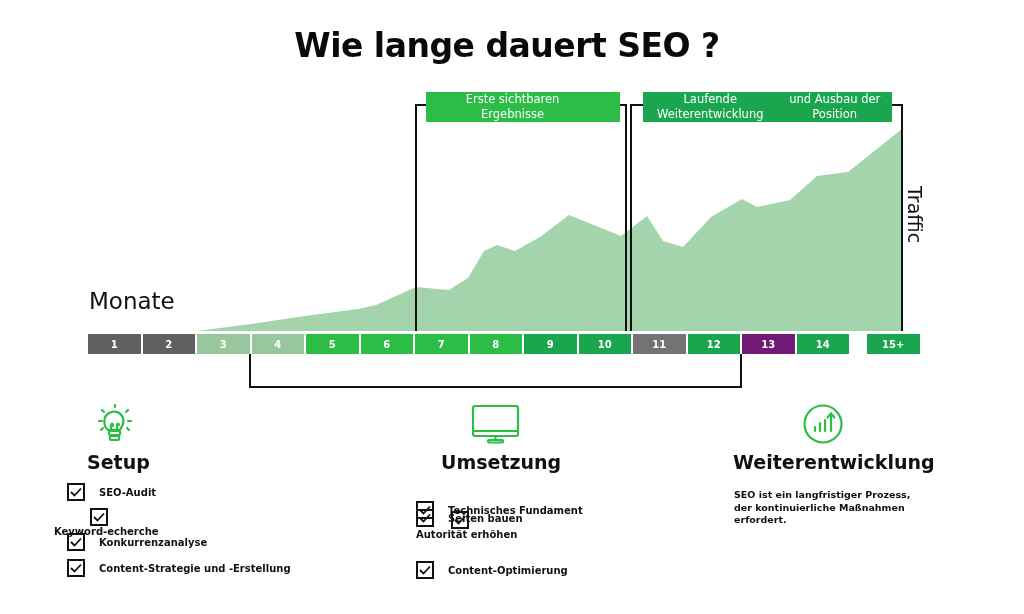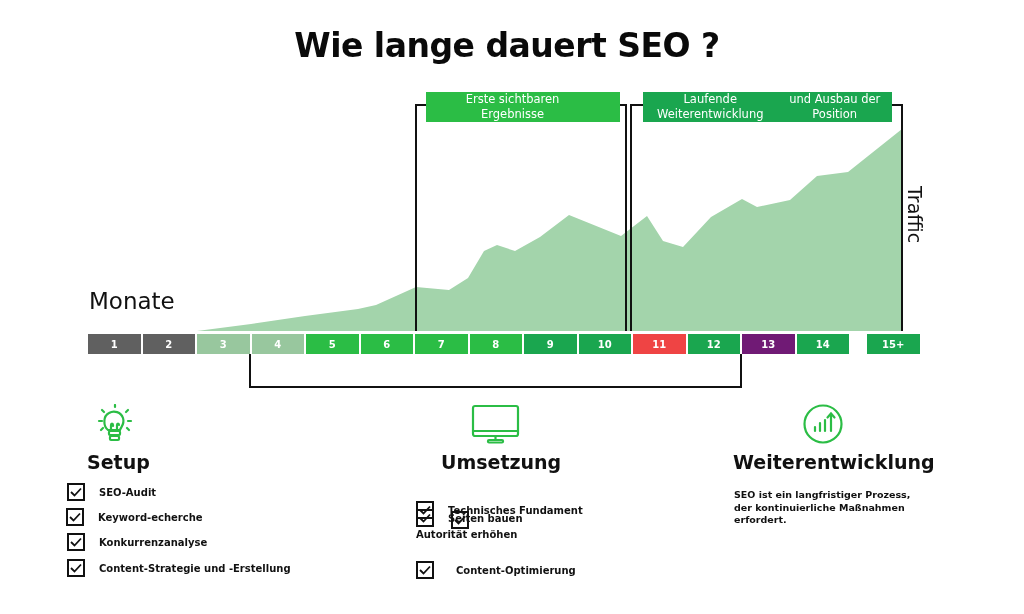--- a/index.html
+++ b/index.html
@@ -93,21 +93,21 @@
   <div class="month" style="background:#606060;">1</div>
   <div class="month" style="background:#606060;">2</div>
   <div class="month" style="background:#98c79e;">3</div>
   <div class="month" style="background:#98c79e;">4</div>
   <div class="month" style="background:#2bbd45;">5</div>
   <div class="month" style="background:#2bbd45;">6</div>
   <div class="month" style="background:#2bbd45;">7</div>
   <div class="month" style="background:#2bbd45;">8</div>
   <div class="month" style="background:#1aa64f;">9</div>
   <div class="month" style="background:#1aa64f;">10</div>
-  <div class="month" style="background:#ef4444;">11</div>
+  <div class="month" style="background:#737373;">11</div>
   <div class="month" style="background:#1aa64f;">12</div>
   <div class="month" style="background:#701a75;">13</div>
   <div class="month" style="background:#1aa64f;">14</div>
   <div class="month" style="background:#1aa64f;margin-left:16px;">15+</div>
 </div>
 
 <div class="section" style="left:0; top:0;">
   <svg class="section-icon" style="left:95px; top:404px;" width="40" height="42" viewBox="0 0 40 42">
     <g stroke="#2bbd45" stroke-width="2.2" fill="none" stroke-linecap="round">
       <path d="M13 26 C8 22 8 12 14 9 C19 6 26 8 28 14 C30 20 26 23 25 26 Z"></path>
@@ -126,21 +126,21 @@
   <div class="section-title" style="left:87px; top:451px;">Setup</div>
 
   <div class="check-item" style="left:67px; top:483px;">
     <span class="checkbox">
       <svg width="12" height="10" viewBox="0 0 12 10">
           <path d="M1 5 L4.5 8.5 L11 1.5" stroke="#111" stroke-width="1.8" fill="none"></path>
         </svg>
     </span>
     <span class="check-label">SEO-Audit</span>
   </div>
-  <div class="check-item" style="left:66px; top:508px;">
+  <div class="check-item" style="left:54px; top:508px;flex-direction:column;">
     <span class="checkbox">
       <svg width="12" height="10" viewBox="0 0 12 10">
           <path d="M1 5 L4.5 8.5 L11 1.5" stroke="#111" stroke-width="1.8" fill="none"></path>
         </svg>
     </span>
     <span class="check-label">Keyword-echerche</span>
   </div>
   <div class="check-item" style="left:67px; top:533px;">
     <span class="checkbox">
       <svg width="12" height="10" viewBox="0 0 12 10">
@@ -187,21 +187,21 @@
     <span class="check-label">Seiten bauen</span>
   </div>
   <div class="check-item" style="left:416px; top:511px;flex-direction:column;">
     <span class="checkbox">
       <svg width="12" height="10" viewBox="0 0 12 10">
           <path d="M1 5 L4.5 8.5 L11 1.5" stroke="#111" stroke-width="1.8" fill="none"></path>
         </svg>
     </span>
     <span class="check-label">Autorität erhöhen</span>
   </div>
-  <div class="check-item" style="left:416px; top:561px;gap:8px;">
+  <div class="check-item" style="left:416px; top:561px;">
     <span class="checkbox">
       <svg width="12" height="10" viewBox="0 0 12 10">
           <path d="M1 5 L4.5 8.5 L11 1.5" stroke="#111" stroke-width="1.8" fill="none"></path>
         </svg>
     </span>
     <span class="check-label">Content-Optimierung</span>
   </div>
 </div>
 
 <div class="section" style="left:0; top:0;">

